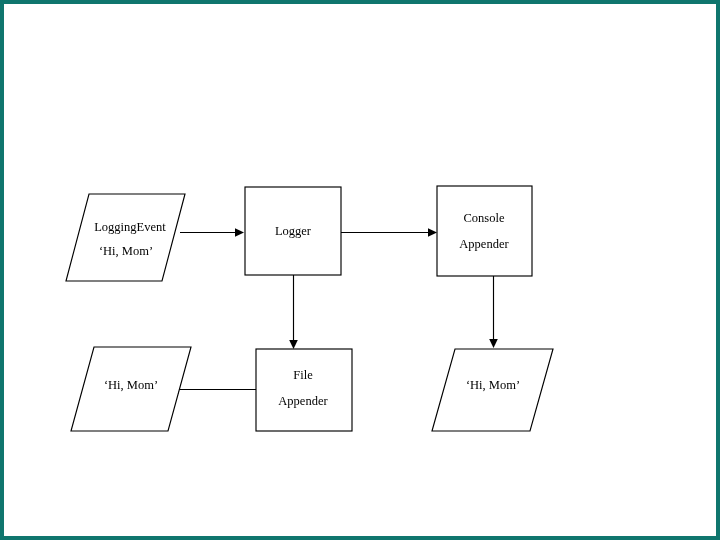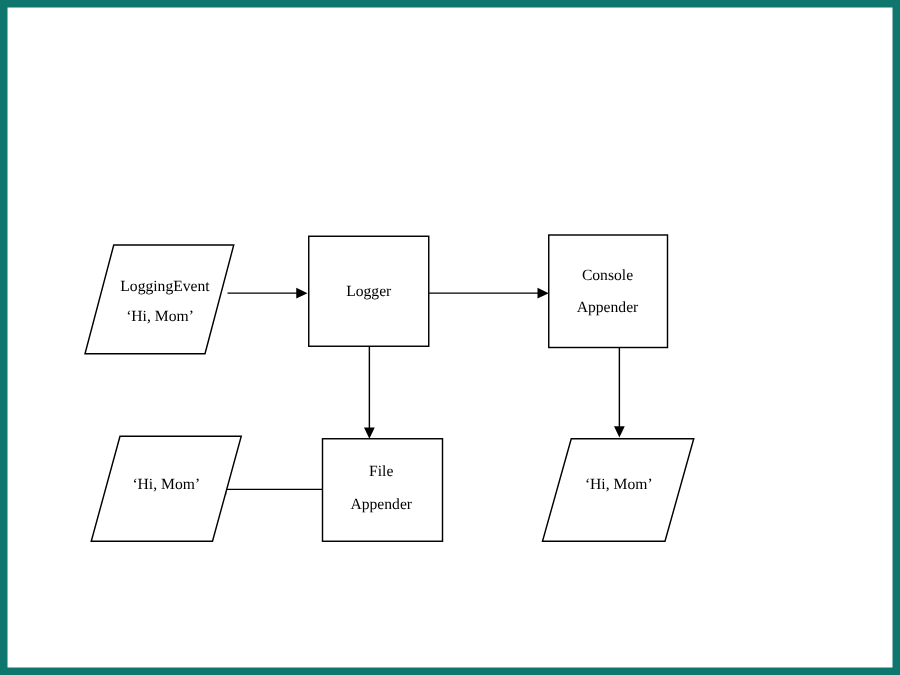--- a/index.html
+++ b/index.html
@@ -9,21 +9,21 @@
     background: #ffffff;
   }
   body {
     font-family: "Liberation Serif", "DejaVu Serif", serif;
   }
   #canvas {
     position: relative;
     width: 720px;
     height: 540px;
     background: #ffffff;
-    border: 6px solid #0f766e;
+    border: 4px solid #0f766e;
     box-sizing: border-box;
     overflow: hidden;
   }
   #diagram-svg {
     position: absolute;
     left: 0;
     top: 0;
     width: 720px;
     height: 540px;
   }

